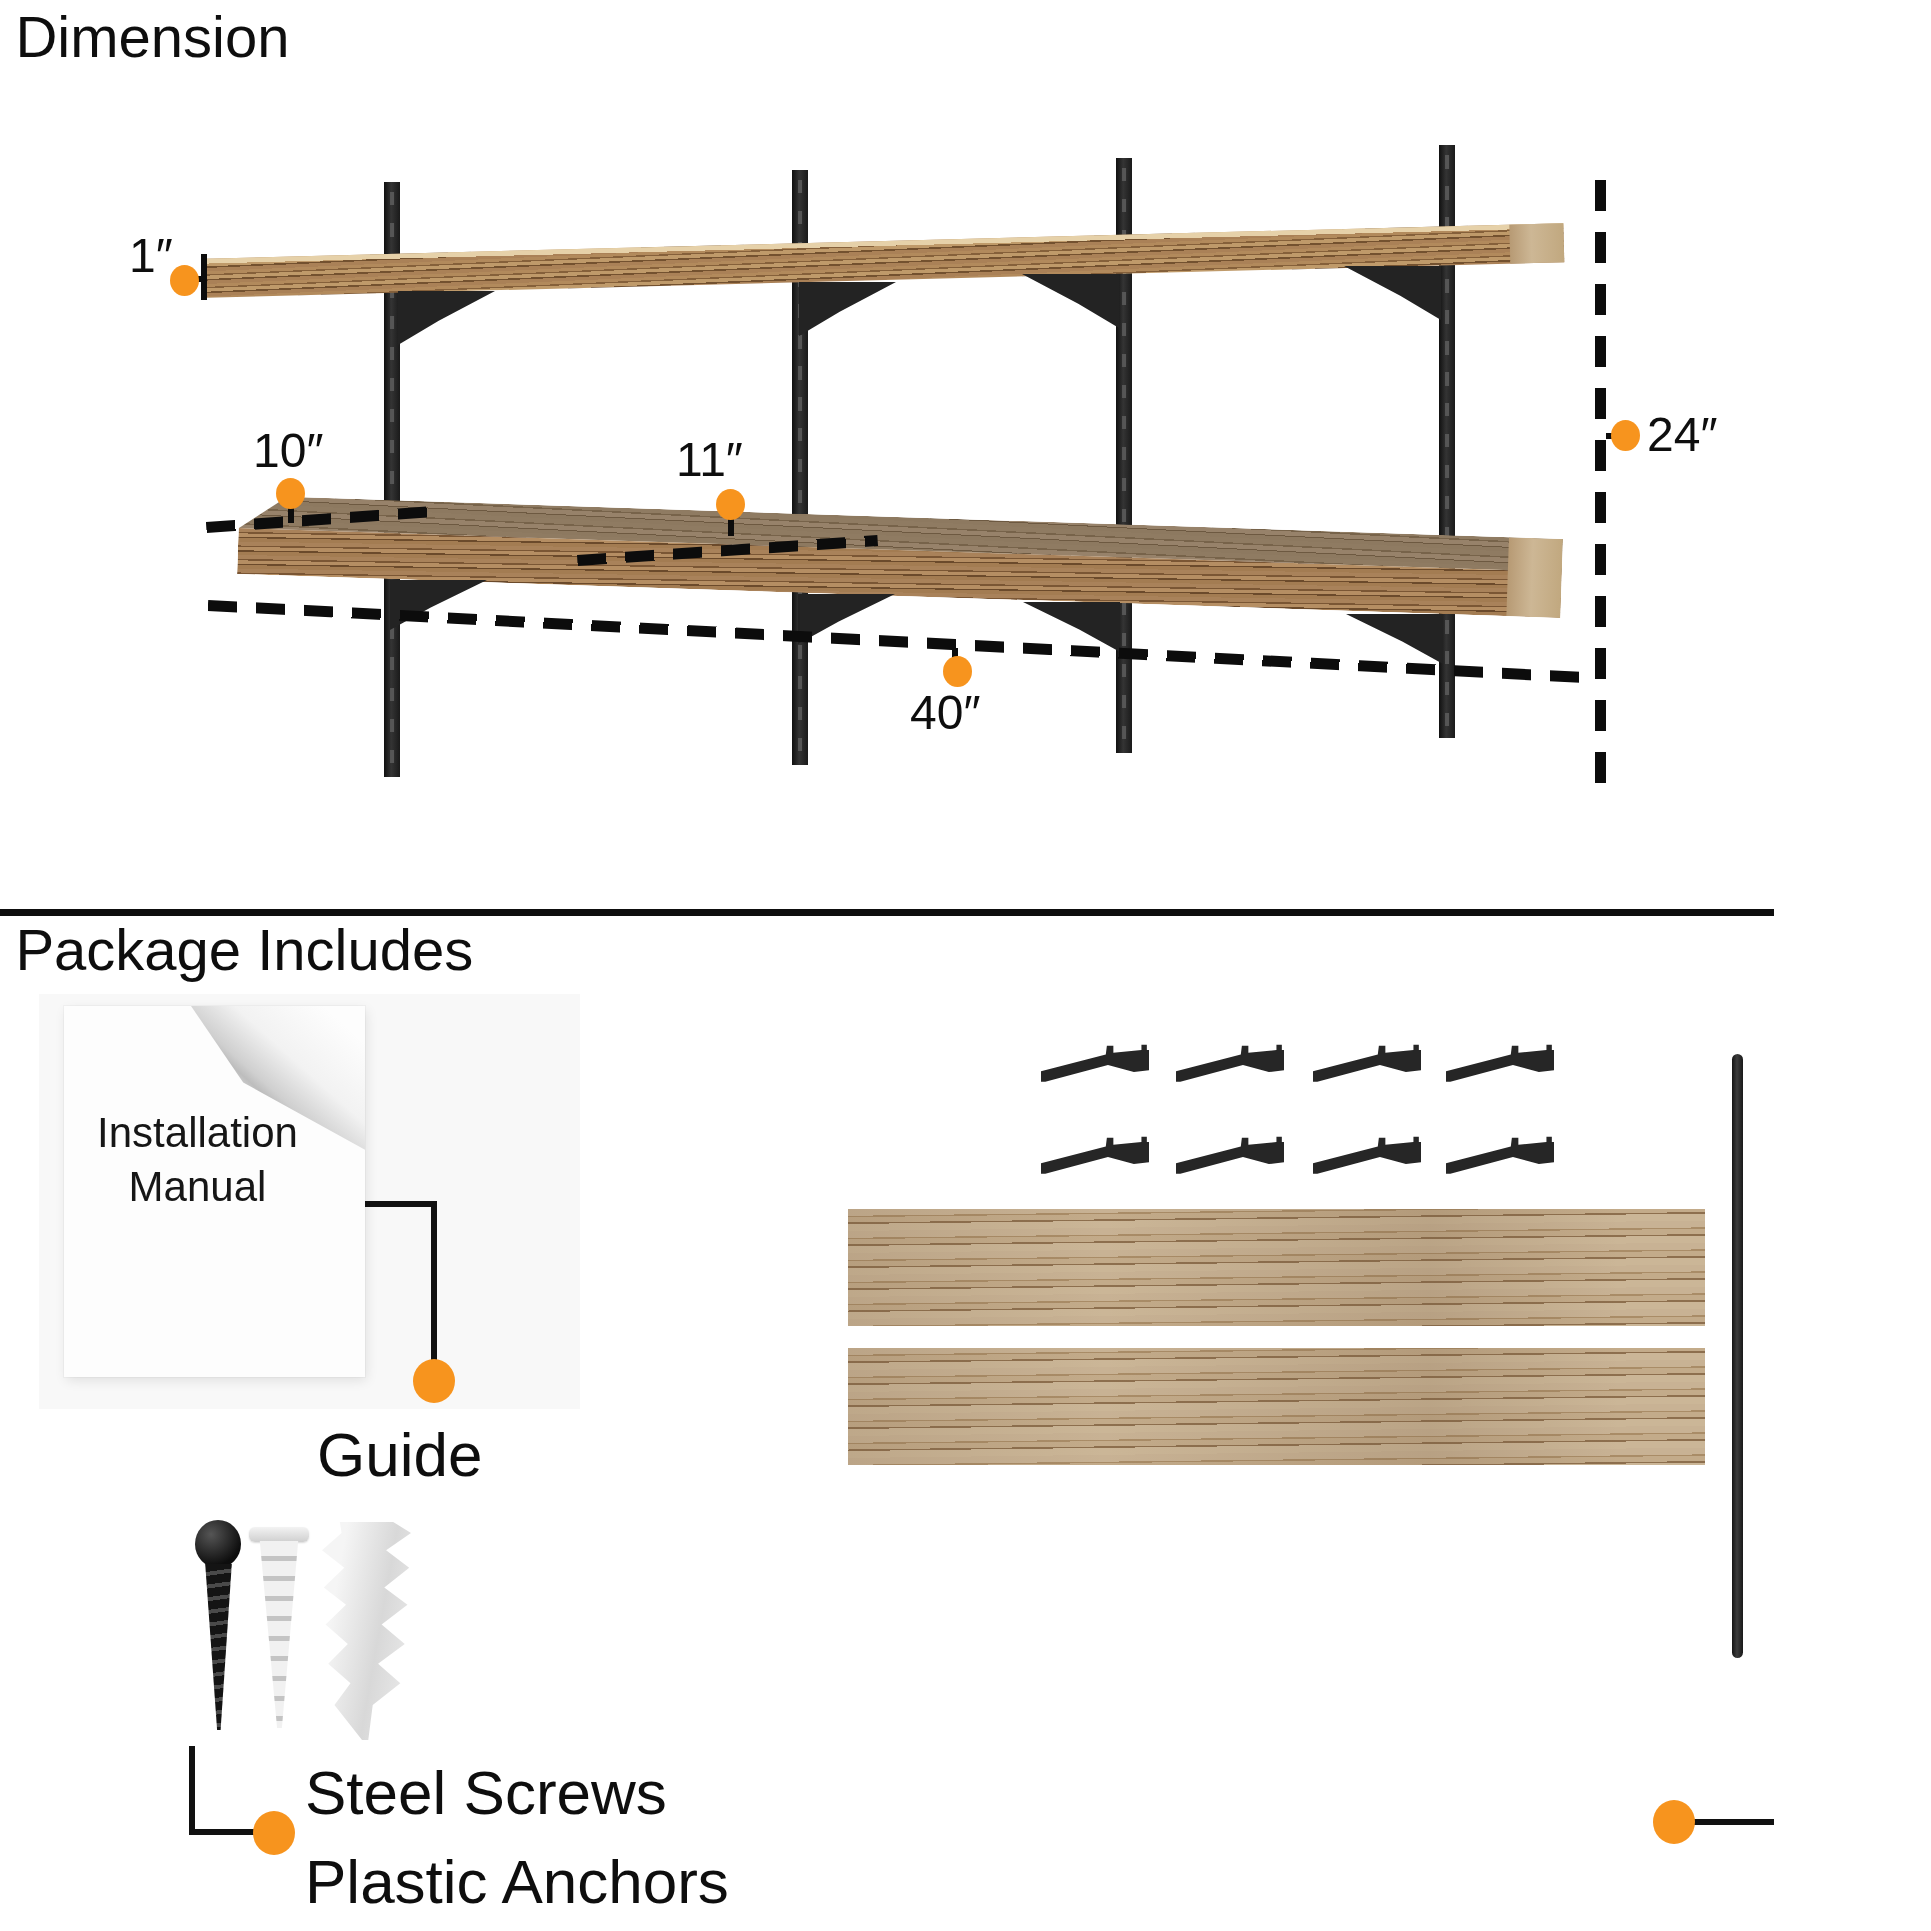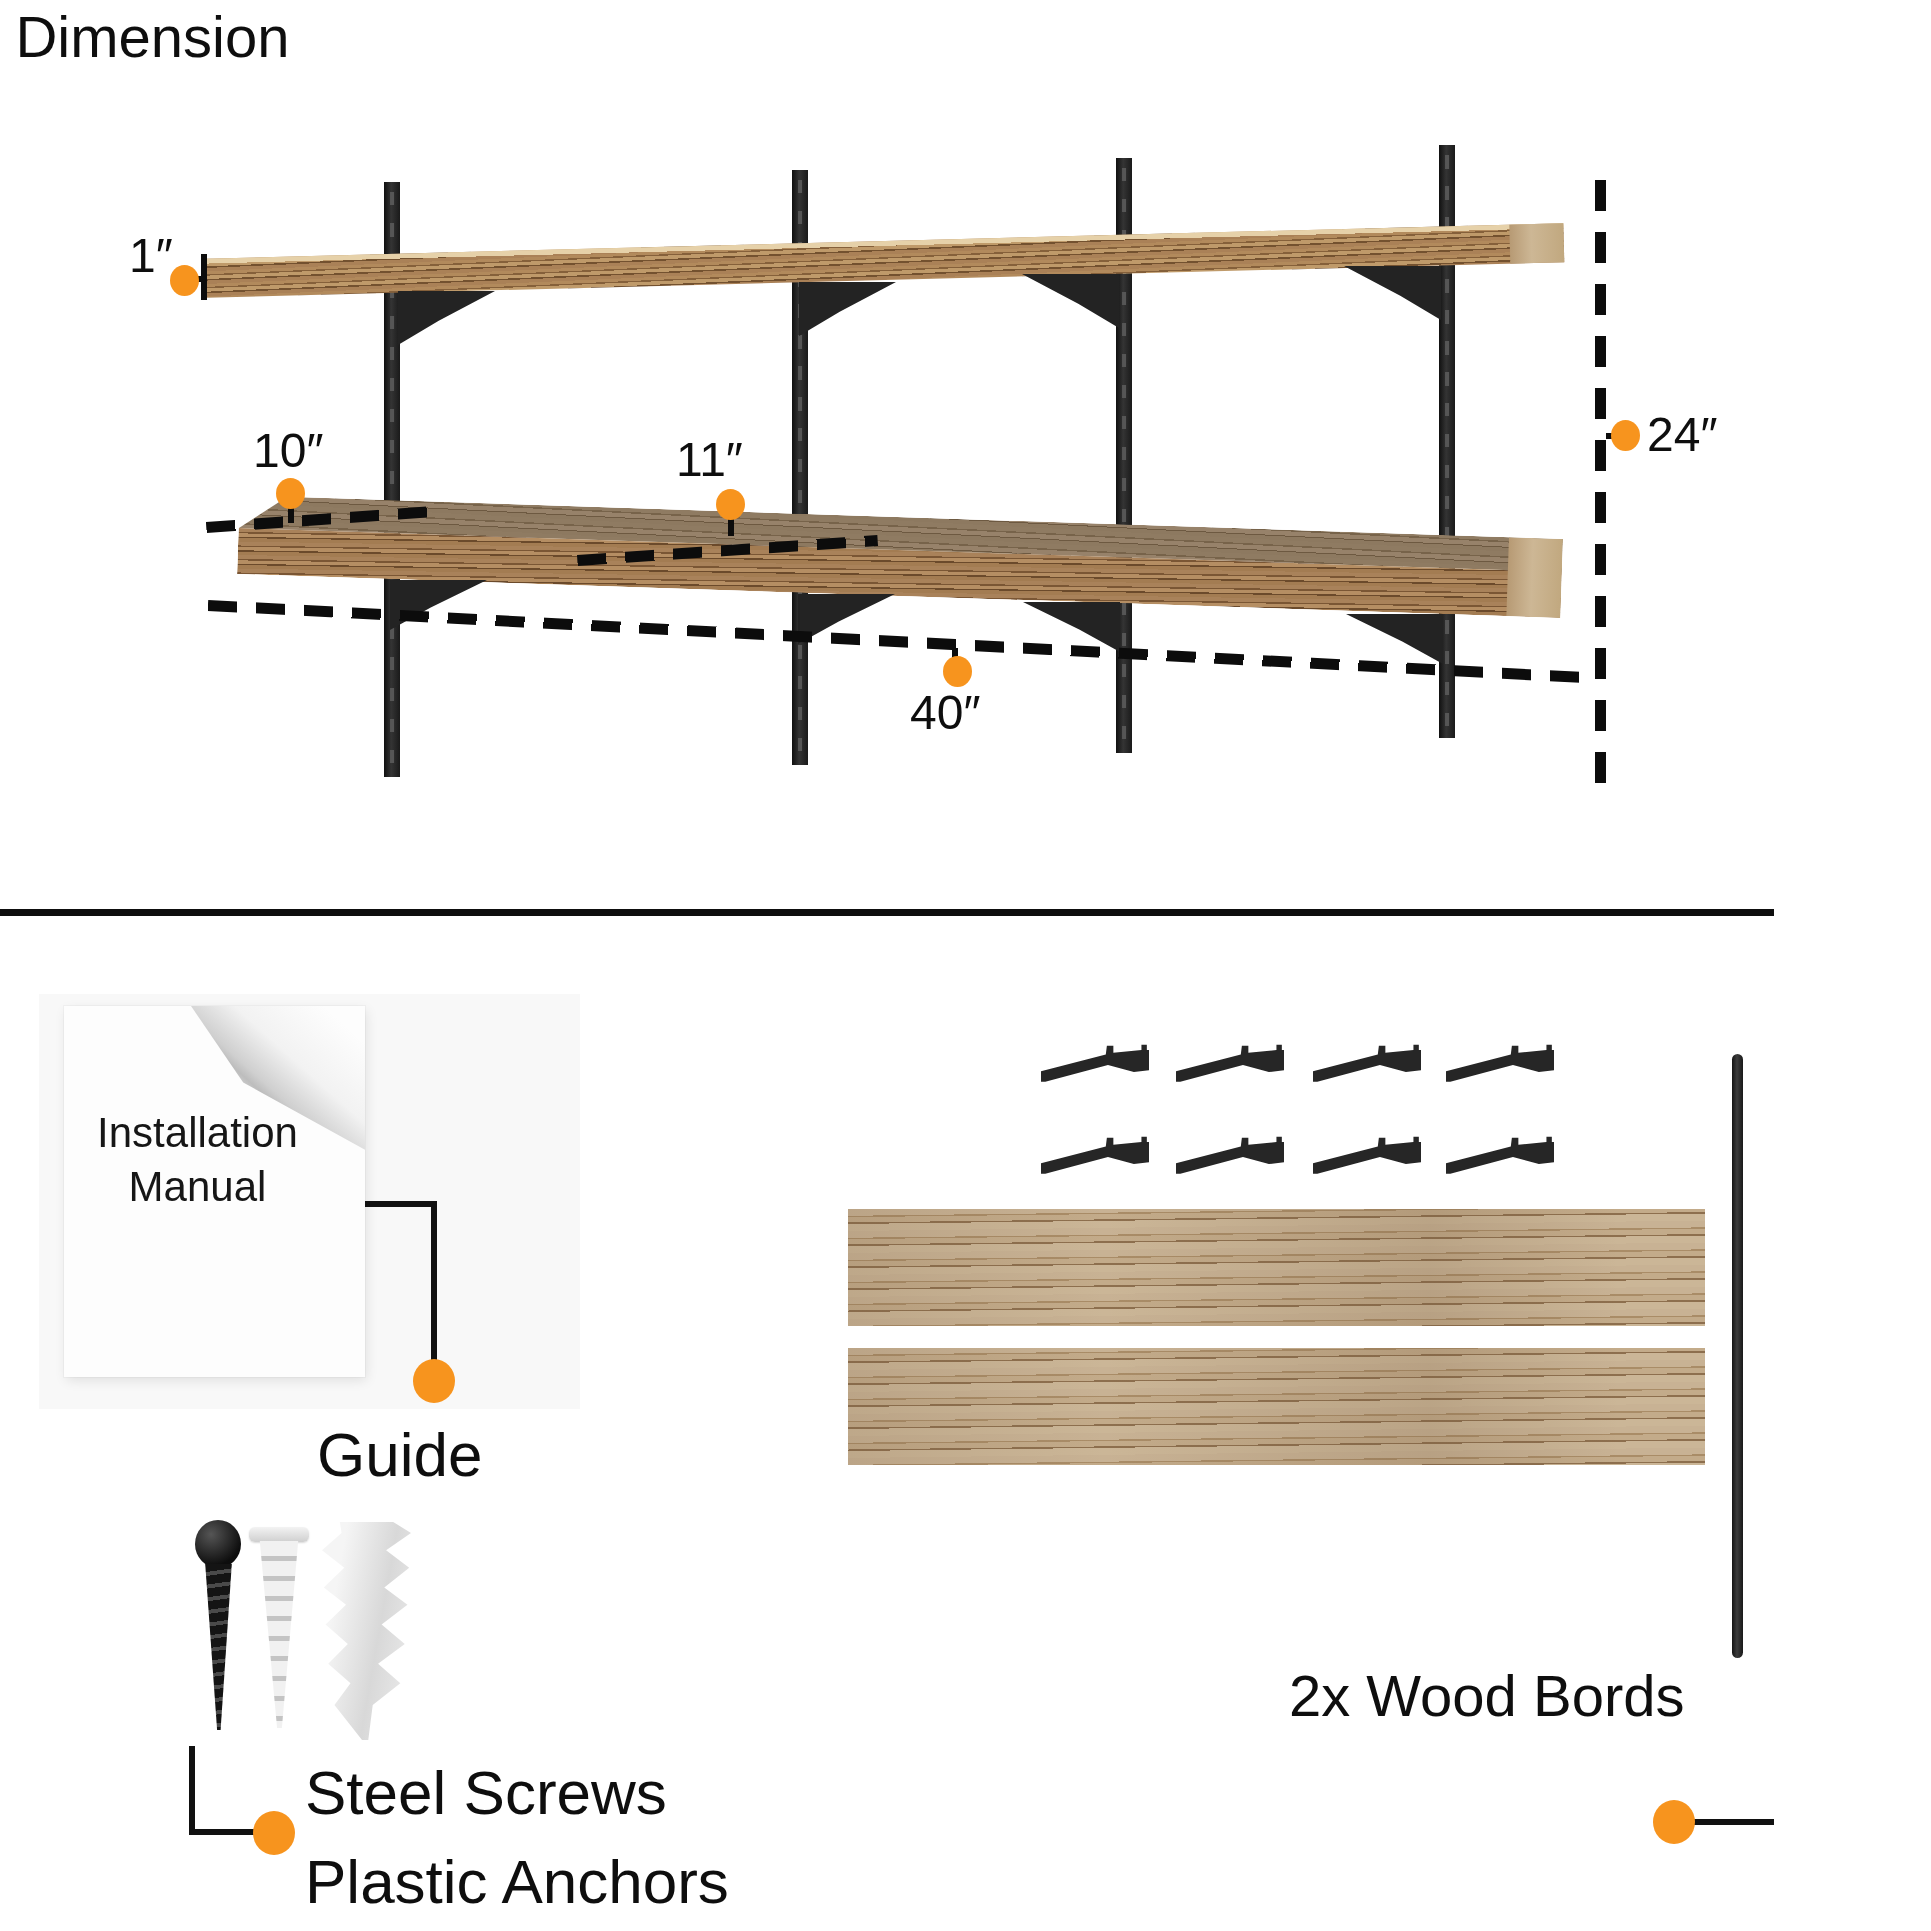--- a/index.html
+++ b/index.html
@@ -199,20 +199,21 @@
 
     <div class="dim-label lab1">1″</div>
     <div class="dim-label lab10">10″</div>
     <div class="dim-label lab11">11″</div>
     <div class="dim-label lab60">40″</div>
     <div class="dim-label lab24">24″</div>
   </div>
 
   <div class="divider"></div>
 
+  <div class="sec-title title-package">Package Includes</div>
 
   <div>
     <div class="photo-bg"></div>
     <div class="manual-page"></div>
     <div class="manual-text">
       <div>Installation</div>
       <div>Manual</div>
     </div>
     <div class="curl"></div>
     <div class="cline gc-h"></div>
@@ -250,18 +251,17 @@
     <div class="rail-pkg rp1"></div>
     <div class="rail-pkg rp2"></div>
     <div class="rail-pkg rp3"></div>
     <div class="rail-pkg rp4"></div>
 
     <div class="cline rc-v"></div>
     <div class="cline rc-h"></div>
     <div class="dot dot-pkg dot-rails"></div>
 
     <div class="contents-labels">
-      <div>2x Wood Bords</div>
     </div>
   </div>
 
 </div>
 
 
 </body></html>

